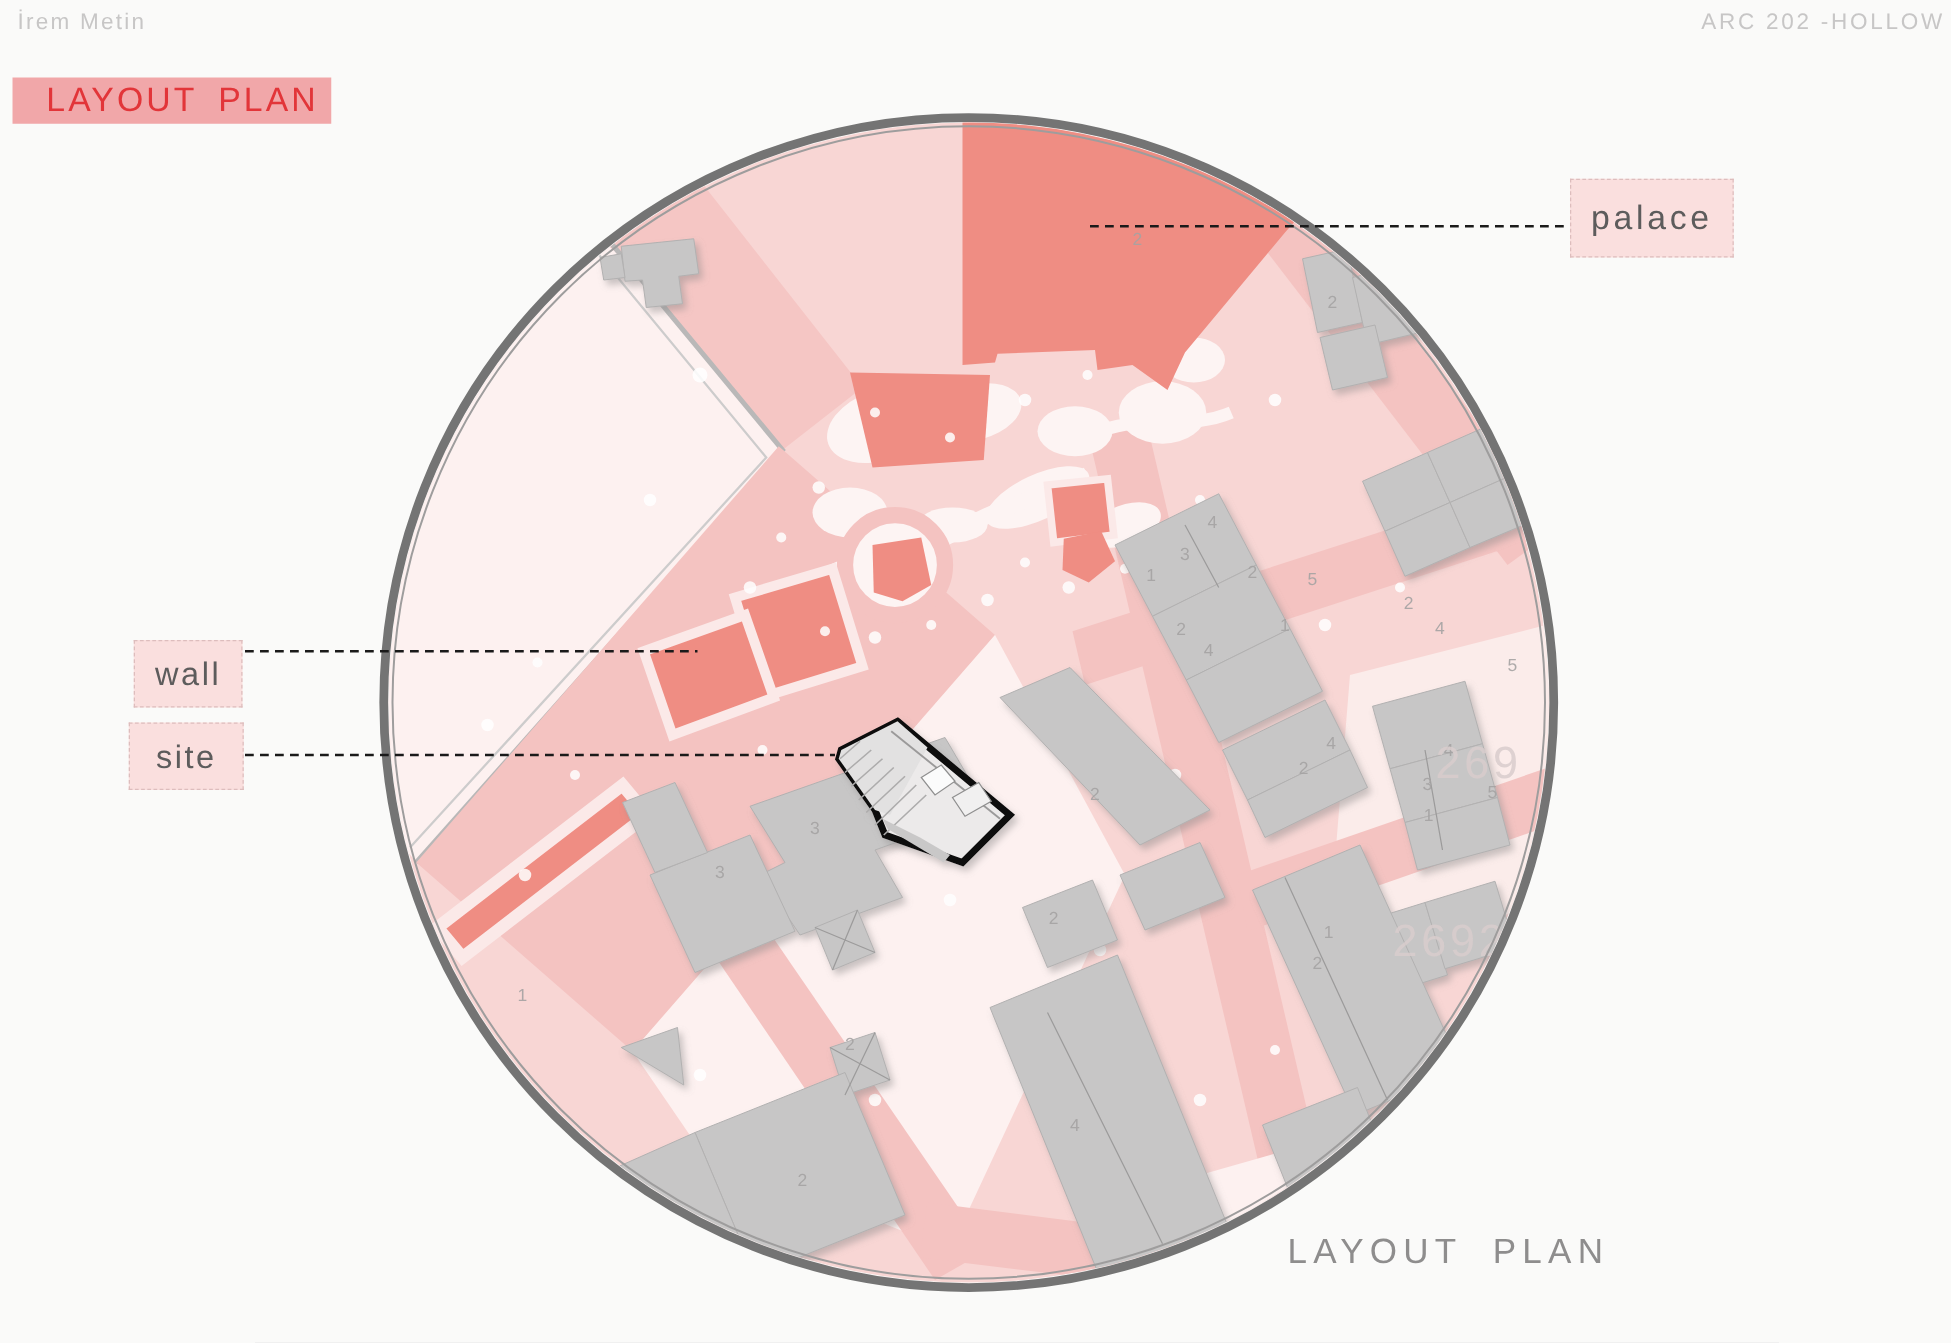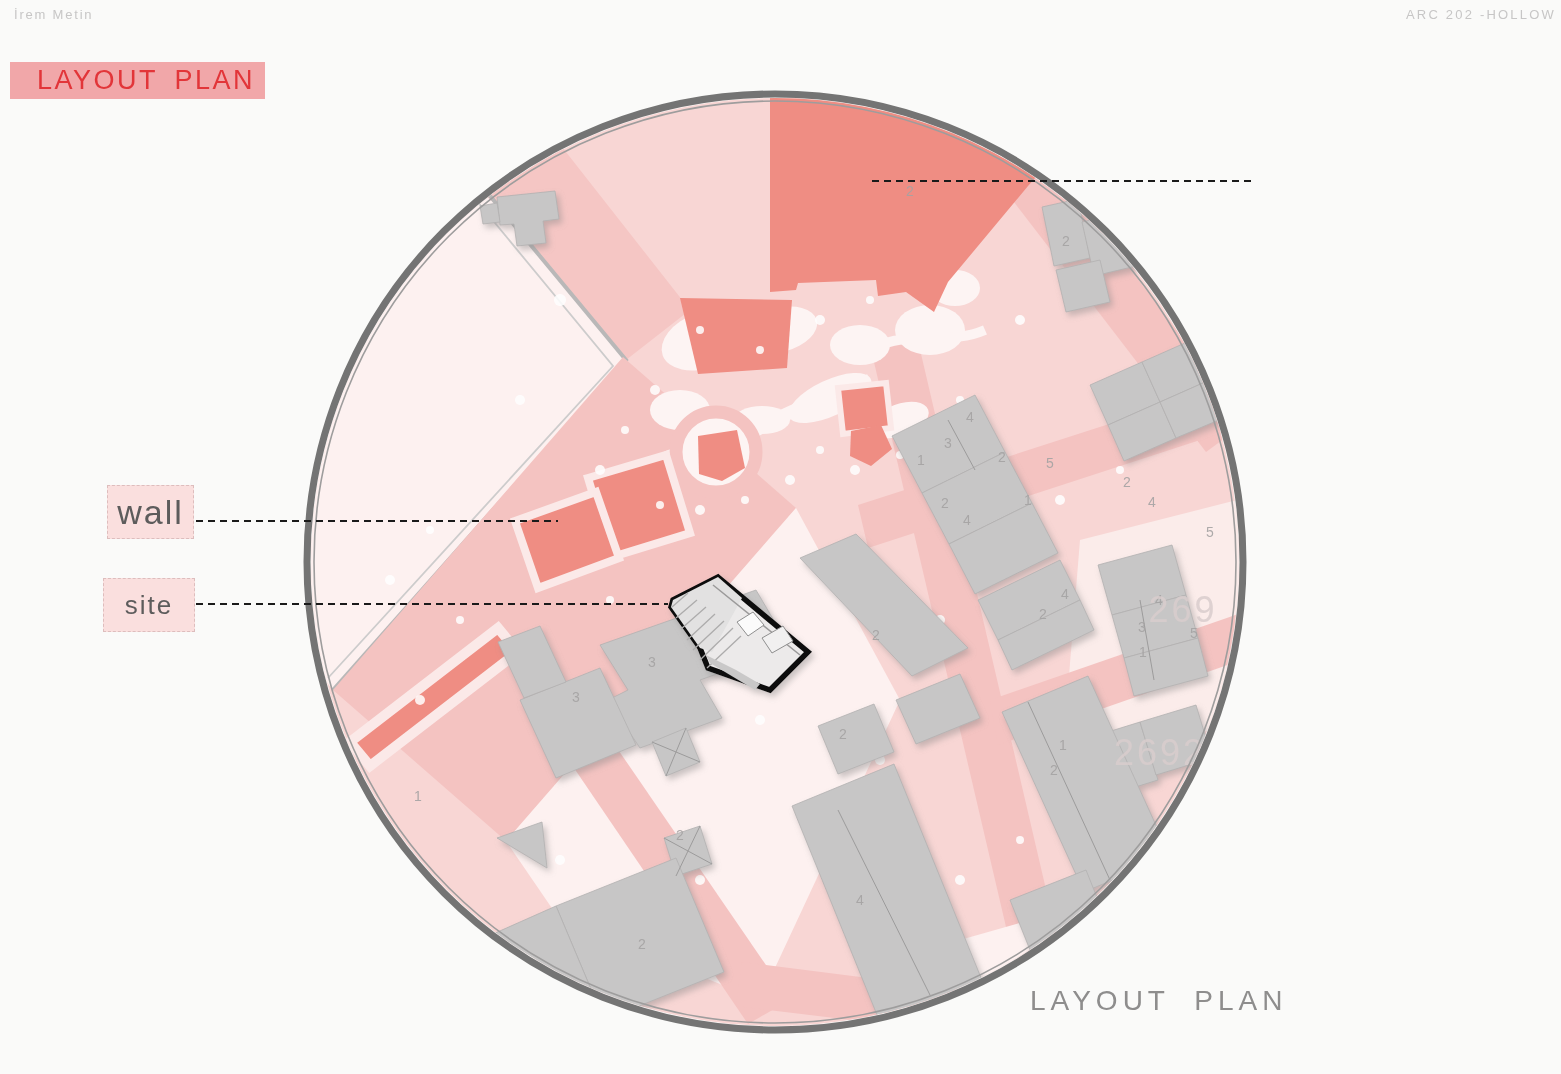--- a/index.html
+++ b/index.html
@@ -1,34 +1,34 @@
 <!DOCTYPE html>
 <html><head>
 <meta charset="utf-8">
 <style>
   html,body{margin:0;padding:0;background:#e8e8e8;}
   .canvas{
     position:relative;width:1561px;height:1074px;overflow:hidden;
     background:#fafaf9;font-family:"Liberation Sans",sans-serif;
   }
   .map-svg{position:absolute;left:0;top:0;width:1561px;height:1074px;}
-  .hdr{position:absolute;top:7px;font-size:13px;color:#c7c6c6;letter-spacing:1.8px;white-space:nowrap;}
+  .hdr{position:absolute;top:7px;font-size:18px;color:#c7c6c6;letter-spacing:1.8px;white-space:nowrap;}
   .hdr.author{left:14px;}
   .hdr.course{right:5px;letter-spacing:2.2px;}
   .badge{
     position:absolute;left:10px;top:62px;width:255px;height:37px;box-sizing:border-box;
     background:#f1a7a9;color:#e23539;font-size:27px;letter-spacing:2.5px;word-spacing:7px;
     display:flex;align-items:center;padding-left:27px;white-space:nowrap;
   }
   .callout{
     position:absolute;display:flex;align-items:center;justify-content:center;
     background:#fadfde;border:1px dashed #ddbdbd;color:#5d5c5c;
     letter-spacing:2px;white-space:nowrap;
   }
-  .callout-wall{left:107px;top:485px;width:85px;height:52px;font-size:34px;}
+  .callout-wall{left:107px;top:512px;width:85px;height:52px;font-size:26px;}
   .callout-site{left:103px;top:578px;width:90px;height:52px;font-size:26px;}
   .callout-palace{left:1256px;top:143px;width:129px;height:61px;font-size:27px;letter-spacing:3px;}
   .caption{
     position:absolute;left:1030px;top:985px;font-size:28px;color:#8e8d8d;
     letter-spacing:5px;word-spacing:12px;white-space:nowrap;
   }
   .pnum{font-family:"Liberation Sans",sans-serif;font-size:14px;fill:#a5a3a3;opacity:.9;text-anchor:middle;}
   .bid{font-family:"Liberation Sans",sans-serif;font-size:36px;fill:#d9cdcd;opacity:.85;letter-spacing:3px;text-anchor:middle;}
 </style>
 </head>
@@ -245,17 +245,18 @@
     <g stroke="#1a1a1a" stroke-width="2" stroke-dasharray="7 5">
       <line x1="872" y1="181" x2="1252" y2="181"></line>
       <line x1="196" y1="521" x2="558" y2="521"></line>
       <line x1="196" y1="604" x2="668" y2="604"></line>
     </g>
   </svg>
 
   <div class="hdr author">İrem Metin</div>
   <div class="hdr course">ARC 202 -HOLLOW</div>
   <div class="badge">LAYOUT PLAN</div>
+  <div class="callout callout-palace">palace</div>
   <div class="callout callout-wall">wall</div>
   <div class="callout callout-site">site</div>
   <div class="caption">LAYOUT PLAN</div>
 
 </div>
 
 </body></html>

